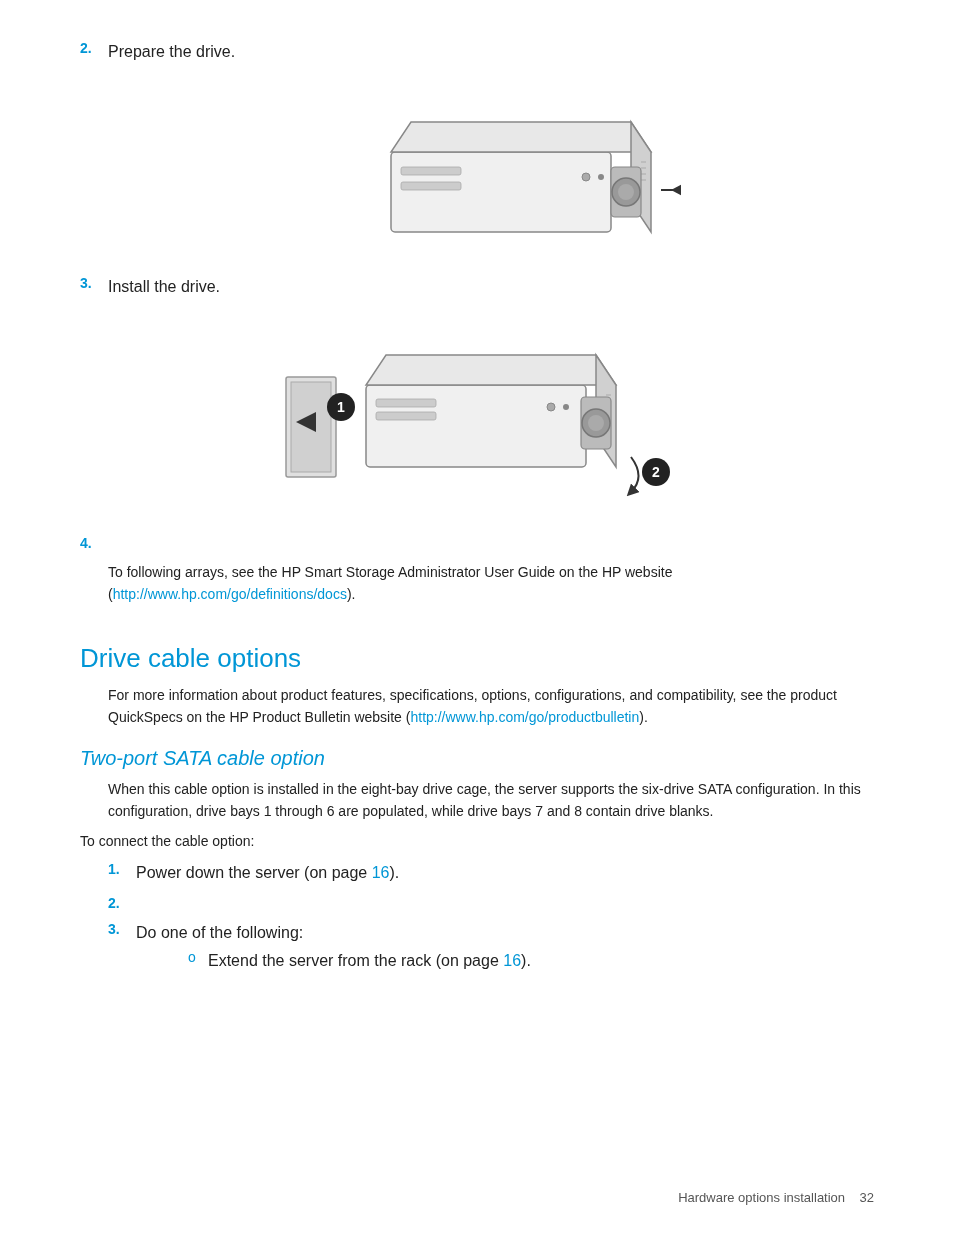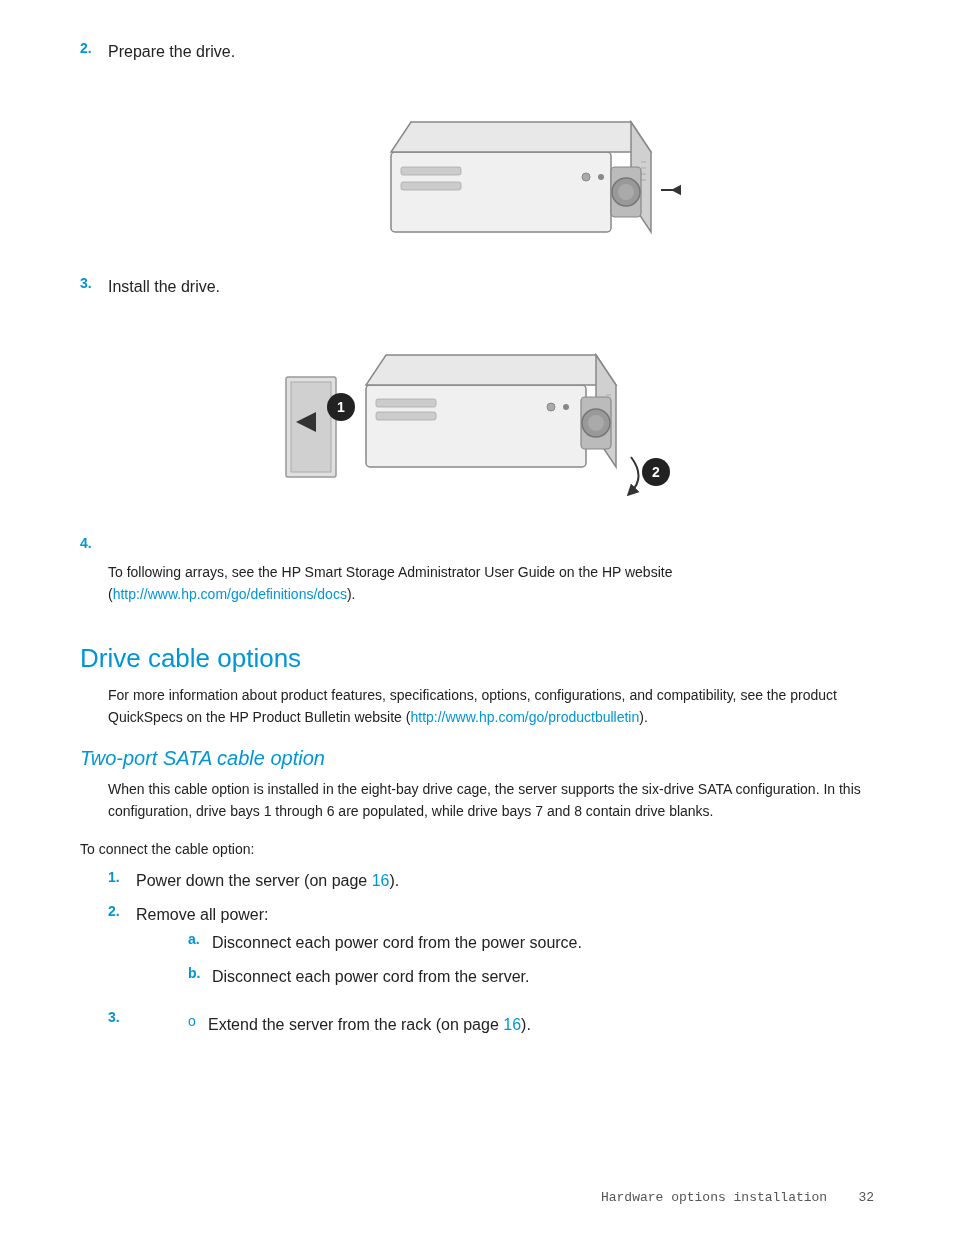--- a/index.html
+++ b/index.html
@@ -160,61 +160,49 @@
 <h2 class="section-heading">Drive cable options</h2>
 
 <div class="body-text indent1">
   <span>For more information about product features, specifications, options, configurations, and compatibility, see the product QuickSpecs on the HP Product Bulletin website (</span><a href="#">http://www.hp.com/go/productbulletin</a><span>).</span>
 </div>
 
 <h3 class="sub-heading">Two-port SATA cable option</h3>
 
 <div class="body-text indent1">When this cable option is installed in the eight-bay drive cage, the server supports the six-drive SATA configuration. In this configuration, drive bays 1 through 6 are populated, while drive bays 7 and 8 contain drive blanks.</div>
 
-<div class="body-text" style="margin-top:16px;">To connect the cable option:</div>
+<div class="body-text" style="margin-top:8px;">To connect the cable option:</div>
 
 <div class="indent1" style="margin-top:6px;">
 
   <div class="step-line">
     <span class="step-num">1.</span>
     <span class="step-text">
       Power down the server (on page&nbsp;<a href="#">16</a>).
     </span>
   </div>
 
   <div class="step-line" style="margin-top:4px;">
     <span class="step-num">2.</span>
-    <div>
-      <div class="step-text">Remove all power:</div>
-      <div class="indent2" style="margin-top:4px;">
-        <div class="step-line">
-          <span class="step-num step-a" style="color:#0096d6;min-width:24px;">a.</span>
-          <span class="step-text">Disconnect each power cord from the power source.</span>
-        </div>
-        <div class="step-line" style="margin-top:2px;">
-          <span class="step-num step-a" style="color:#0096d6;min-width:24px;">b.</span>
-          <span class="step-text">Disconnect each power cord from the server.</span>
-        </div>
-      </div>
-    </div>
   </div>
 
   <div class="step-line" style="margin-top:4px;">
     <span class="step-num">3.</span>
     <div>
+      <div class="step-text">Do one of the following:</div>
       <div class="indent2" style="margin-top:4px;">
         <div class="step-line">
           <span class="bullet-o" style="color:#0096d6;min-width:20px;">o</span>
           <span class="step-text">
             Extend the server from the rack (on page&nbsp;<a href="#">16</a>).
           </span>
         </div>
       </div>
     </div>
   </div>
 
 </div>
 
 <div style="position:fixed;bottom:30px;left:0;right:0;width:954px;display:flex;justify-content:flex-end;padding-right:80px;">
-  <span style="color:#555;font-size:13px;font-family:Liberation Mono, monospace;">
+  <span style="color:#555;font-size:13px;">
     <span>Hardware options installation</span>&nbsp;&nbsp;&nbsp;&nbsp;<span>32</span>
   </span>
 </div>
 
 </body></html>

